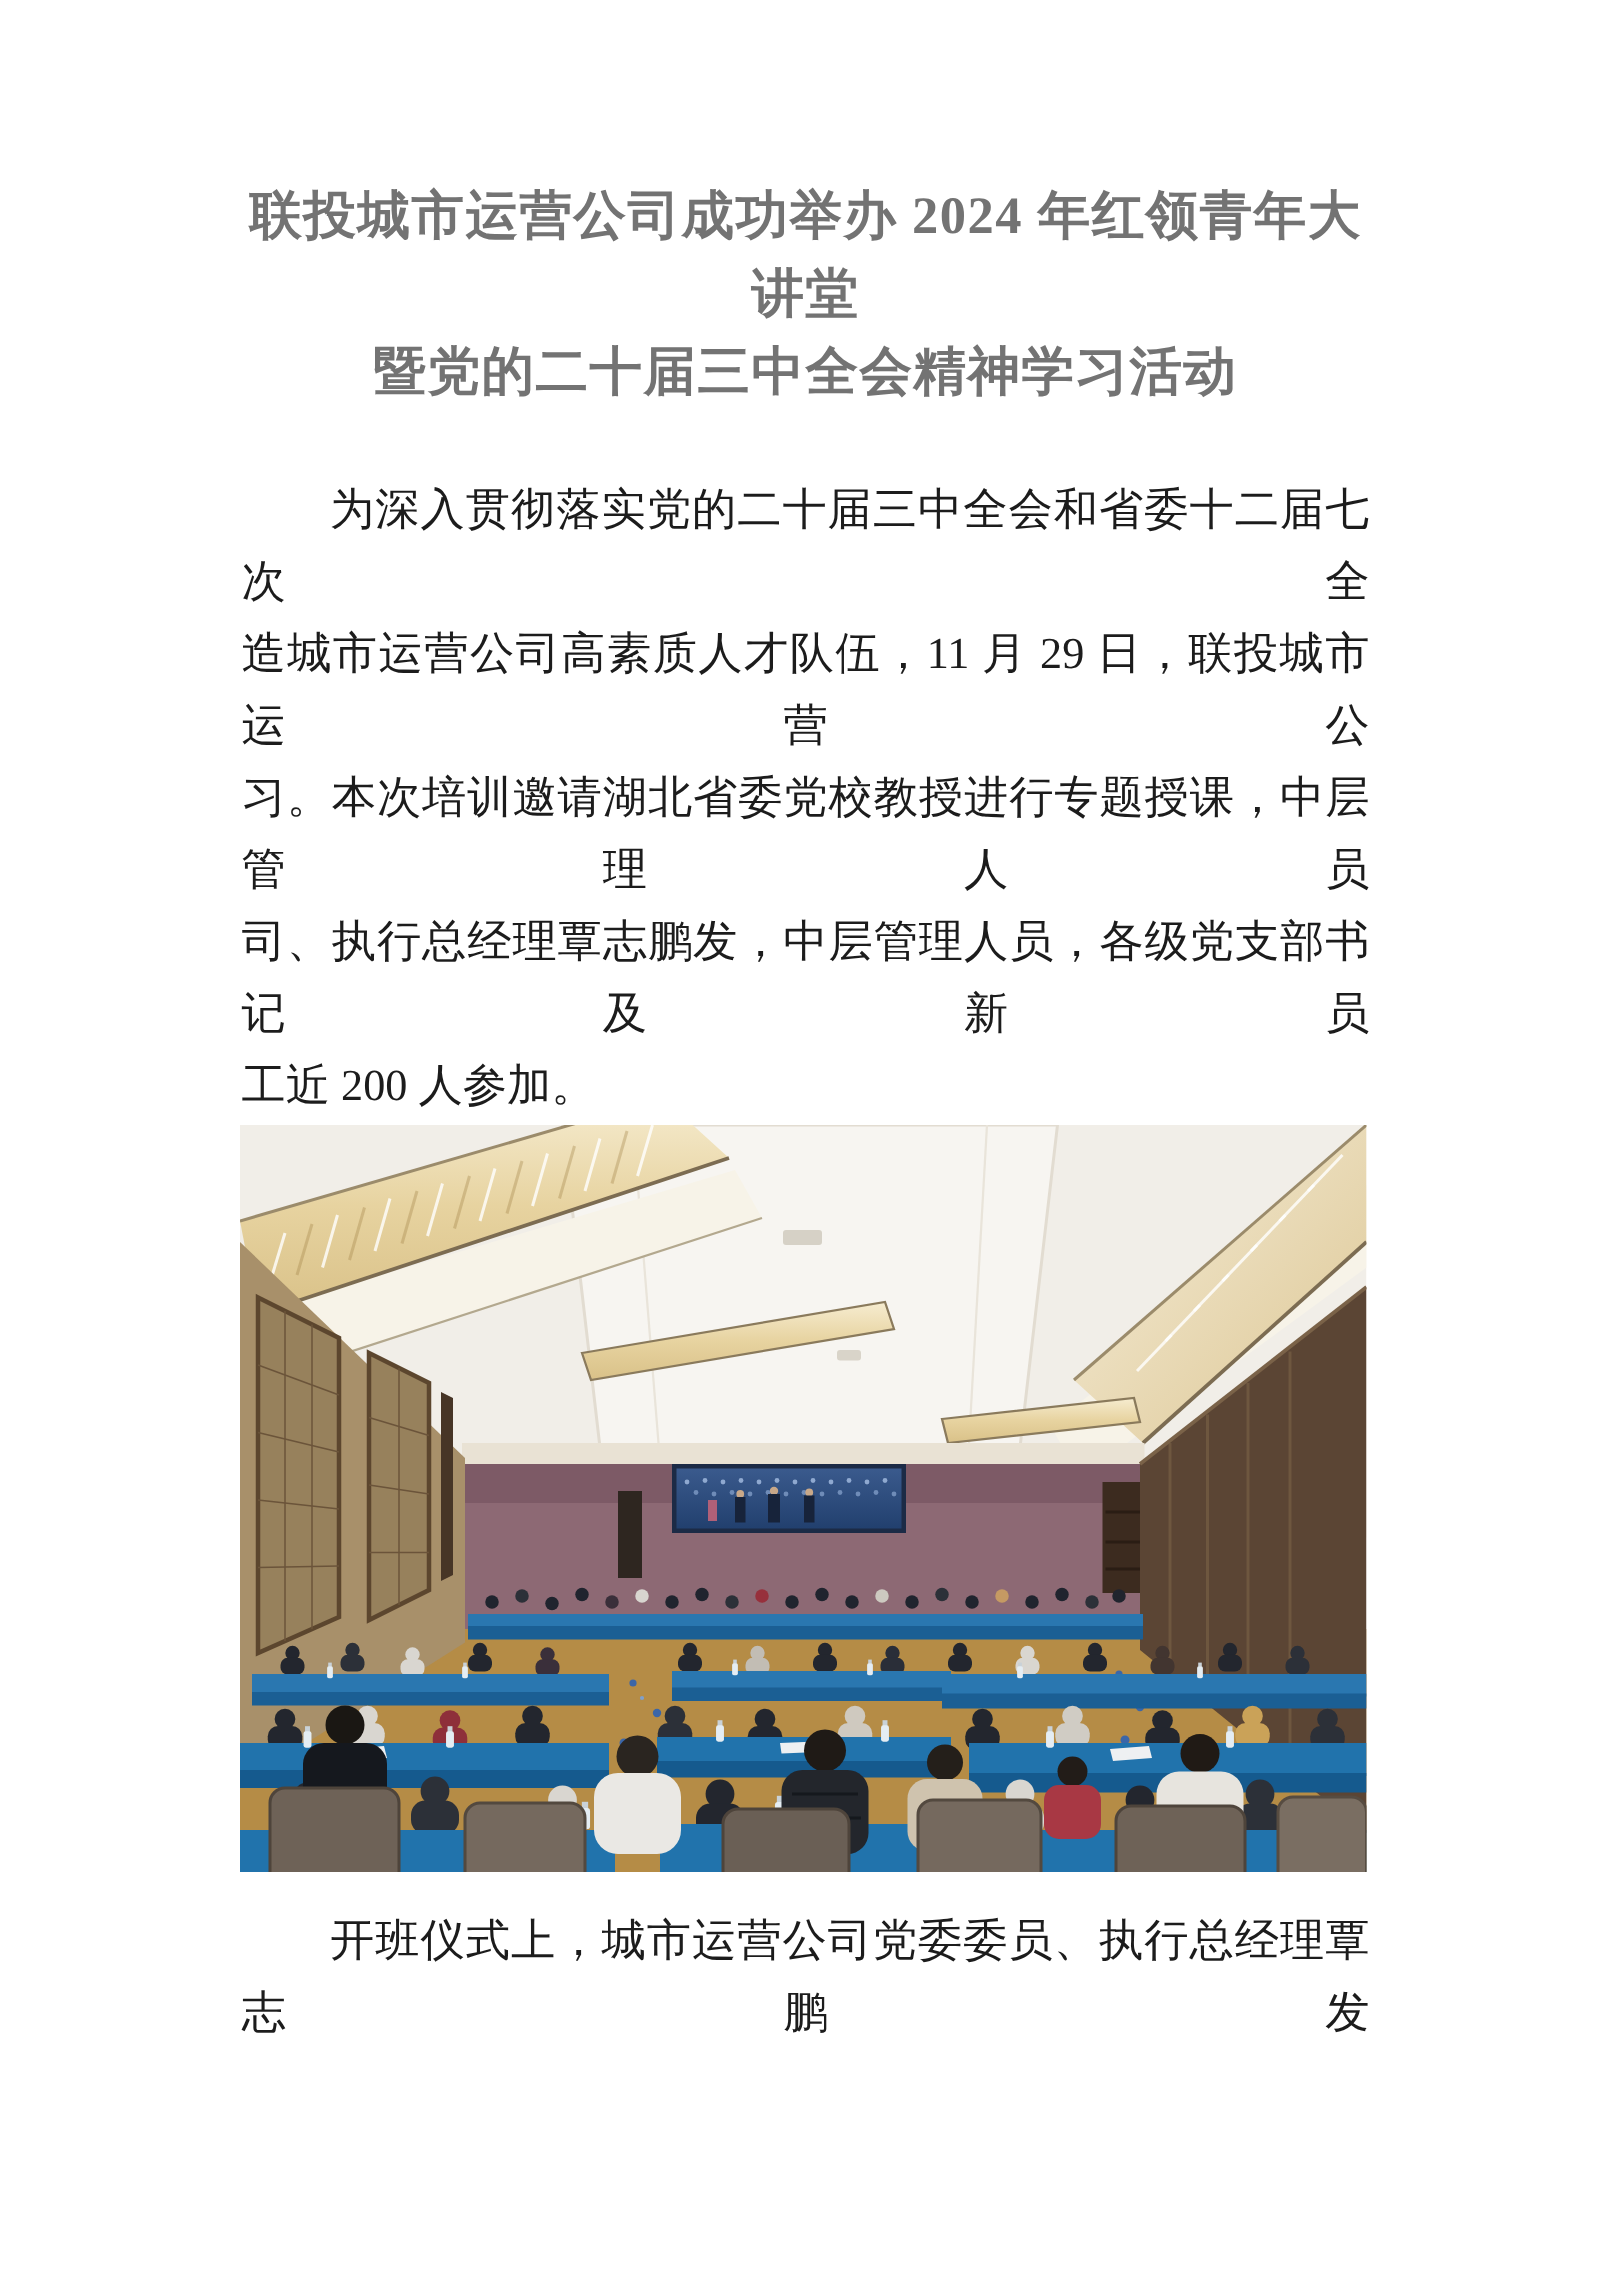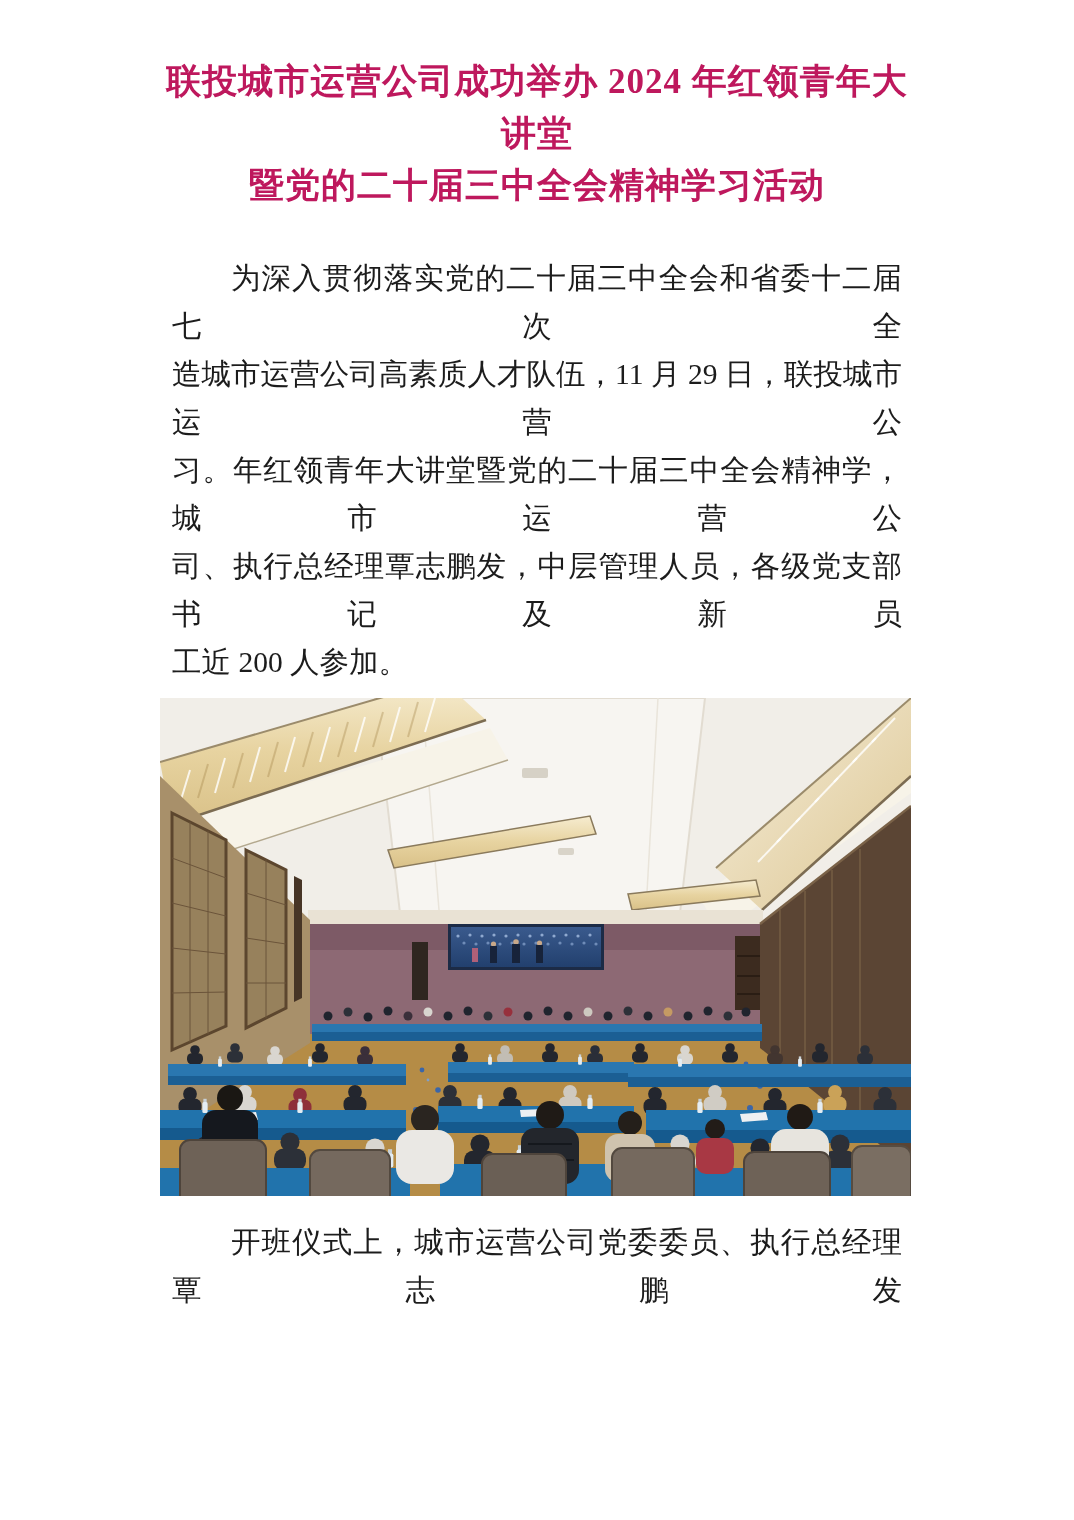--- a/index.html
+++ b/index.html
@@ -2,23 +2,23 @@
 <html><head>
 <meta charset="utf-8">
 <style>
   html,body{margin:0;padding:0;}
   body{
     width:1074px;height:1520px;background:#ffffff;position:relative;
     font-family:"Liberation Serif","DejaVu Serif",serif;color:#161616;
     overflow:hidden;
   }
   .content{position:absolute;left:160px;top:0;width:754px;}
-  .title{margin-top:56px;text-align:center;font-weight:bold;
-         font-size:35px;line-height:52px;letter-spacing:1px;color:#be185d;}
-  .para{margin:12px;}
+  .title{margin-top:118px;text-align:center;font-weight:bold;
+         font-size:35px;line-height:52px;letter-spacing:1px;color:#737373;}
+  .para{margin:1px;}
   .p1{margin-top:42px;}
   .p2{margin-top:22px;}
   .pline{font-size:29.5px;line-height:48px;color:#1c1c1c;}
   .jl{text-align:justify;text-align-last:justify;}
   .indent{text-indent:59px;}
   .photo-wrap{margin-top:2px;width:751px;height:498px;}
   .photo-wrap svg{display:block;}
 </style>
 </head>
 <body>
@@ -26,21 +26,21 @@
 <div class="content">
 
   <div class="title">
     <div>联投城市运营公司成功举办 2024 年红领青年大讲堂</div>
     <div>暨党的二十届三中全会精神学习活动</div>
   </div>
 
   <div class="para p1">
     <div class="pline jl indent">为深入贯彻落实党的二十届三中全会和省委十二届七次全</div>
     <div class="pline jl">造城市运营公司高素质人才队伍，11 月 29 日，联投城市运营公</div>
-    <div class="pline jl">习。年红领青年大讲堂暨党的二十届三中全会精神学，城市运营公</div>
+    <div class="pline jl">习。本次培训邀请湖北省委党校教授进行专题授课，中层管理人员</div>
     <div class="pline jl">司、执行总经理覃志鹏发，中层管理人员，各级党支部书记及新员</div>
     <div class="pline">工近 200 人参加。</div>
   </div>
 
   <div class="photo-wrap">
 
     <svg width="751" height="498" viewBox="0 0 751 498">
       <defs>
         <linearGradient id="goldL" x1="0" y1="0" x2="0" y2="1">
           <stop offset="0" stop-color="#f6ecd0"></stop>

